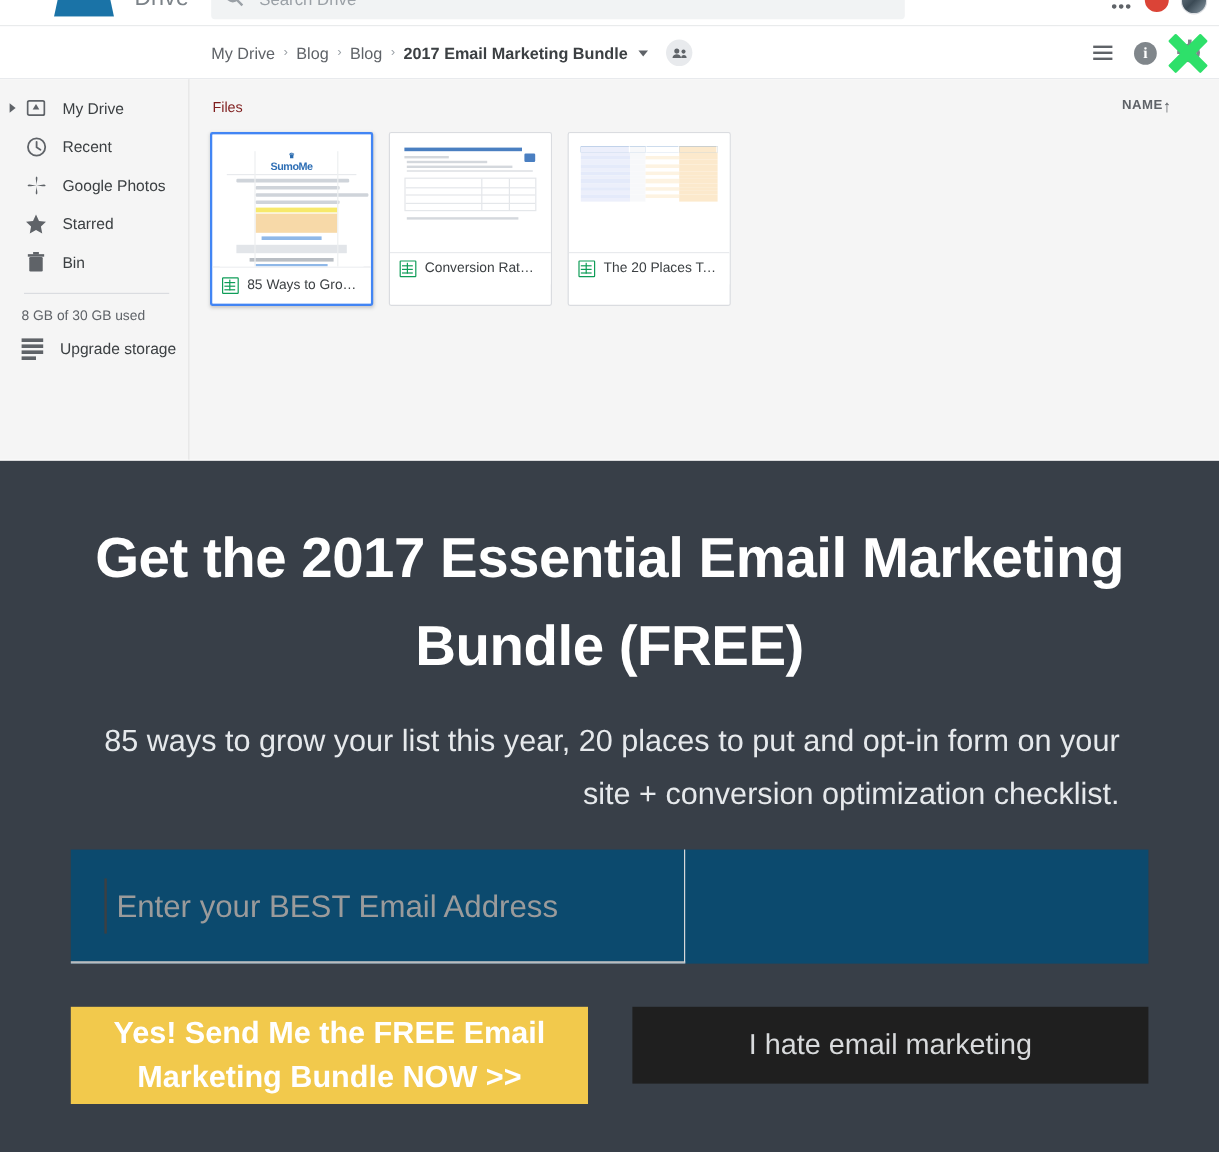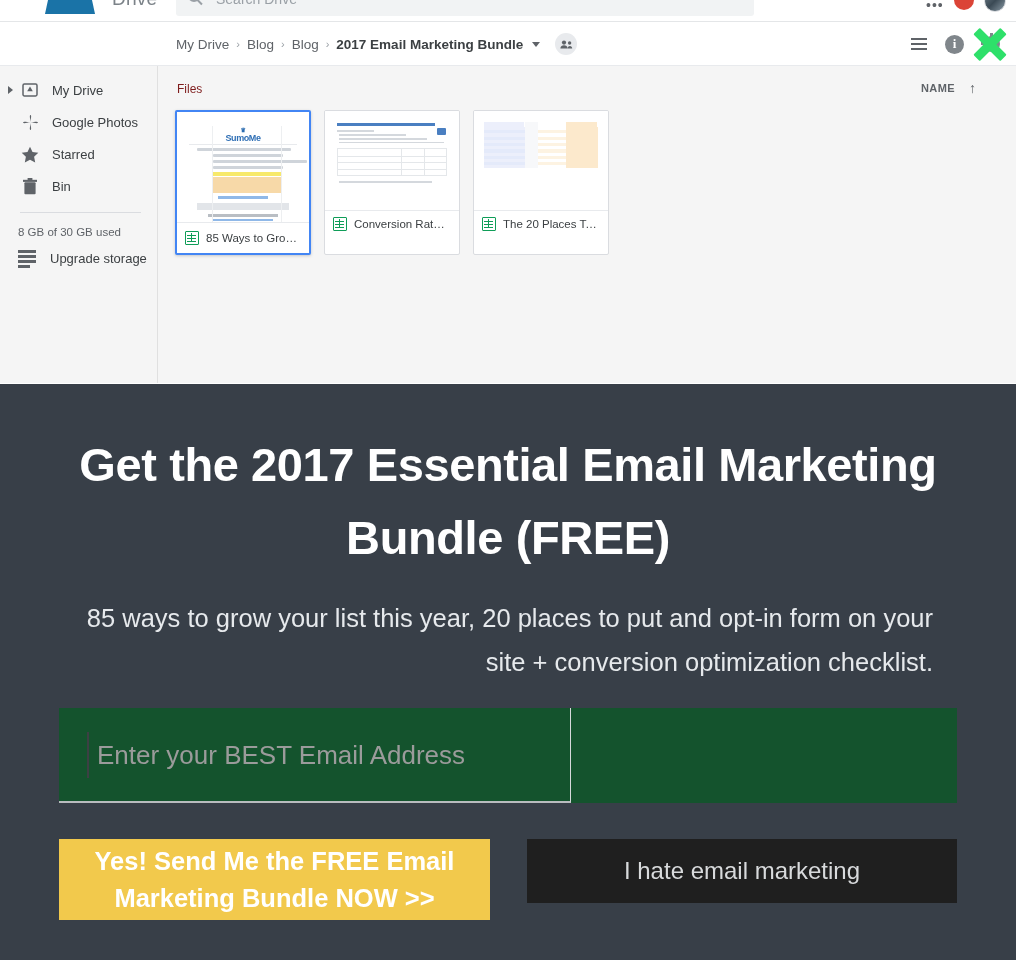--- a/index.html
+++ b/index.html
@@ -164,21 +164,21 @@
   .files-pane {
     position: absolute; left: 158px; top: 66px; width: 858px; height: 317px;
     background: #f5f5f5;
   }
   .files-title {
     position: absolute; left: 19px; top: 16px;
     font-size: 12px; color: #7f1d1d;
   }
   .sort-wrap {
     position: absolute; right: 40px; top: 15px;
-    display: flex; align-items: center; gap: 14px; cursor: pointer; text-align: center;
+    display: flex; align-items: center; cursor: pointer; text-align: center;
   }
   .sort-label { font-size: 11px; color: #5f6368; font-weight: bold; letter-spacing: .4px; }
   .sort-arrow { font-size: 14px; color: #5f6368; line-height: 1; }
 
   .grid { position: absolute; left: 17px; top: 44px; display: flex; gap: 13px; }
   .card {
     width: 136px; background: #fff; border: 1px solid #dadce0; border-radius: 2px;
     cursor: pointer; overflow: hidden;
   }
   .card.selected { border: 2px solid #4285f4; box-shadow: 0 1px 3px rgba(60,64,67,.25); }
@@ -257,21 +257,21 @@
     font-size: 47px; font-weight: bold; line-height: 1.55; letter-spacing: -.4px;
   }
   .modal-sub {
     margin: 22px auto 0; width: 850px; text-align: right;
     color: #e6e9ec; font-size: 25.5px; line-height: 1.72; font-weight: normal;
   }
   .form-row {
     position: absolute; left: 59px; top: 324px; width: 898px; height: 95px;
   }
   .email-field {
-    width: 100%; height: 95px; background: #14532d; border: 0;
+    width: 100%; height: 95px; background: #0c4a6e; border: 0;
     font-family: "Liberation Sans", sans-serif;
     font-size: 26px; color: #9b9b9b; padding: 0 38px;
     outline: none; display: block;
   }
   .email-field::placeholder { color: #9b9b9b; opacity: 1; }
   .field-shade {
     position: absolute; left: 0; top: 0; width: 512px; height: 95px;
     border-right: 1px solid #d6d8da; border-bottom: 2px solid #b9bcbf;
     pointer-events: none;
   }
@@ -362,20 +362,29 @@
       <span class="side-ico">
         <svg width="16" height="16" viewBox="0 0 16 16" aria-hidden="true">
           <rect x="1" y="2" width="14" height="12" rx="1.4" fill="none" stroke="#5f6368" stroke-width="1.5"></rect>
           <path d="M5.2 9.3 8 4.6l2.8 4.7z" fill="#5f6368"></path>
         </svg>
       </span>
       <span class="side-label">My Drive</span>
     </div>
 
 
+    <div class="side-item">
+      <span class="side-ico">
+        <svg width="17" height="17" viewBox="0 0 17 17" aria-hidden="true">
+          <circle cx="8.5" cy="8.5" r="7.2" fill="none" stroke="#5f6368" stroke-width="1.5"></circle>
+          <path d="M8.5 4.2v4.6l3.2 2" fill="none" stroke="#5f6368" stroke-width="1.5" stroke-linecap="round"></path>
+        </svg>
+      </span>
+      <span class="side-label">Recent</span>
+    </div>
 
     <div class="side-item">
       <span class="side-ico">
         <svg width="17" height="17" viewBox="0 0 17 17" aria-hidden="true">
           <g fill="#5f6368">
             <path d="M8.5 8.5 C8.5 5 7 1.6 8.5 1 C10 1.6 8.5 5 8.5 8.5z"></path>
             <path d="M8.5 8.5 C12 8.5 15.4 7 16 8.5 C15.4 10 12 8.5 8.5 8.5z"></path>
             <path d="M8.5 8.5 C8.5 12 10 15.4 8.5 16 C7 15.4 8.5 12 8.5 8.5z"></path>
             <path d="M8.5 8.5 C5 8.5 1.6 10 1 8.5 C1.6 7 5 8.5 8.5 8.5z"></path>
           </g>

